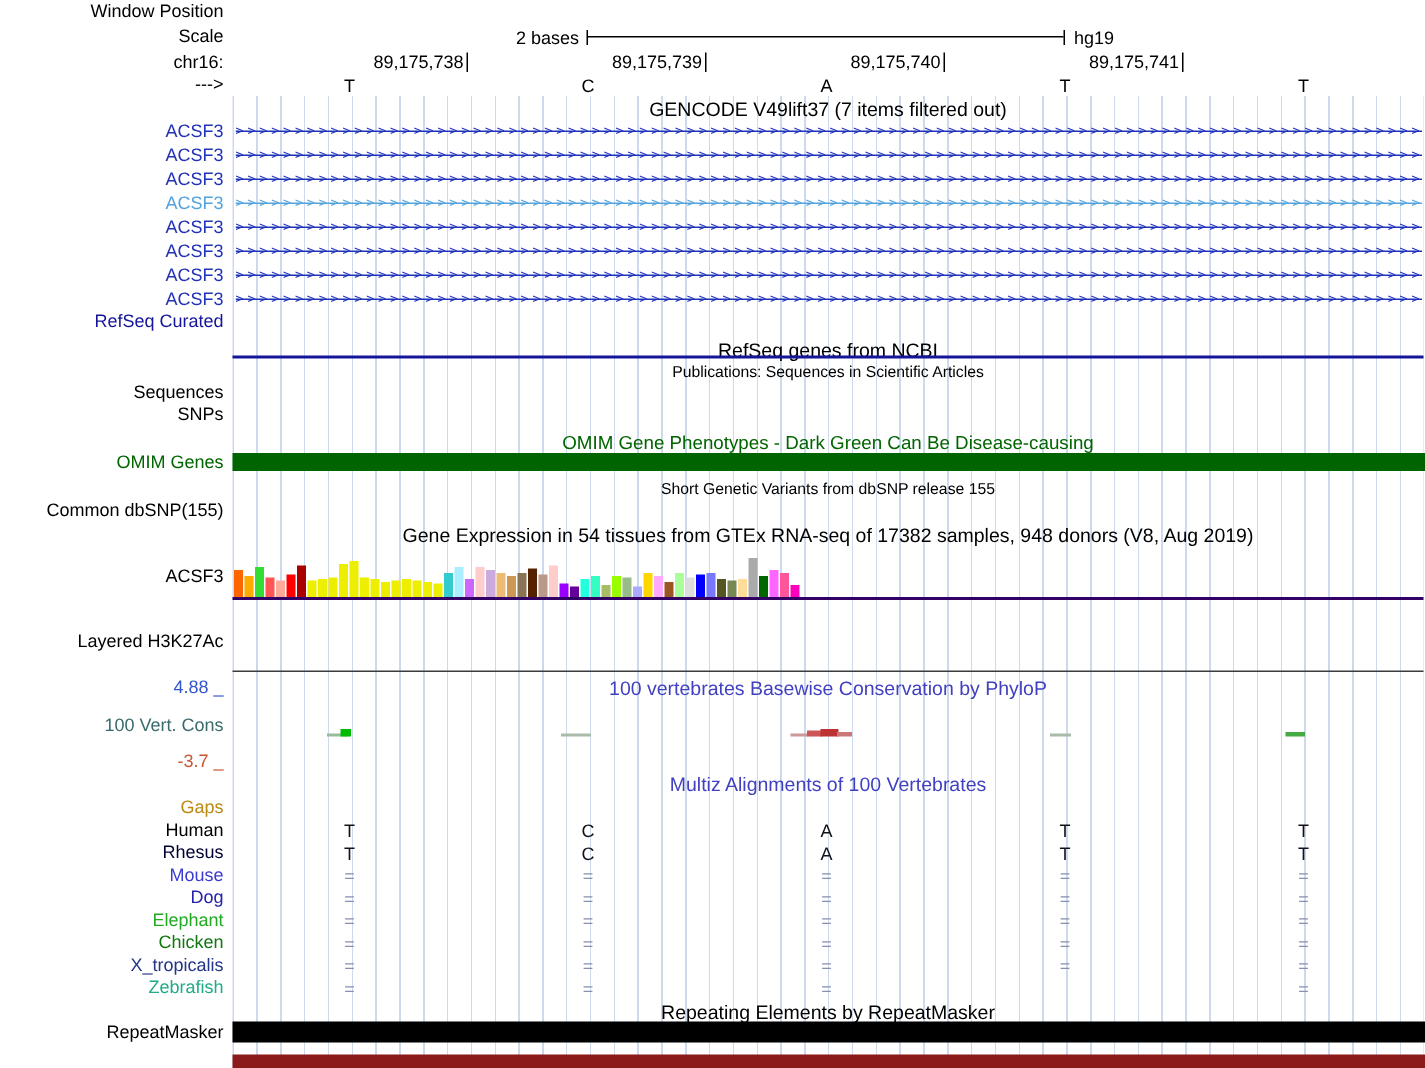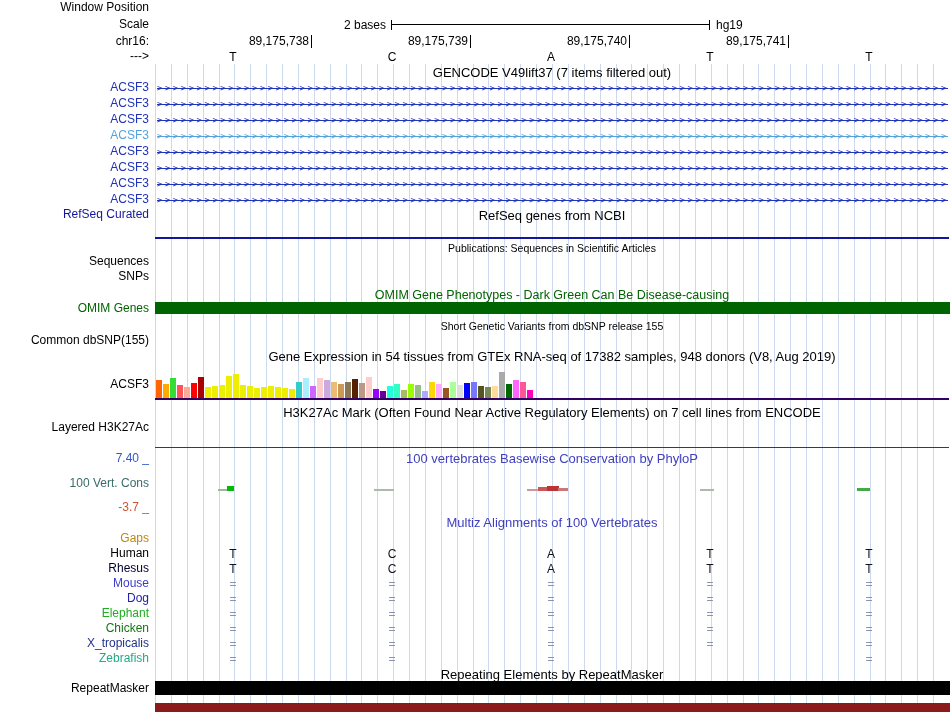--- a/index.html
+++ b/index.html
@@ -75,21 +75,21 @@
       <div class="side" style="top: 145px; color: rgb(34, 51, 187);">ACSF3</div>
       <div class="arrow-line" style="top: 146px; color: rgb(34, 51, 187);">&gt;&gt;&gt;&gt;&gt;&gt;&gt;&gt;&gt;&gt;&gt;&gt;&gt;&gt;&gt;&gt;&gt;&gt;&gt;&gt;&gt;&gt;&gt;&gt;&gt;&gt;&gt;&gt;&gt;&gt;&gt;&gt;&gt;&gt;&gt;&gt;&gt;&gt;&gt;&gt;&gt;&gt;&gt;&gt;&gt;&gt;&gt;&gt;&gt;&gt;&gt;&gt;&gt;&gt;&gt;&gt;&gt;&gt;&gt;&gt;&gt;&gt;&gt;&gt;&gt;&gt;&gt;&gt;&gt;&gt;&gt;&gt;&gt;&gt;&gt;&gt;&gt;&gt;&gt;&gt;&gt;&gt;&gt;&gt;&gt;&gt;&gt;&gt;&gt;&gt;&gt;&gt;&gt;&gt;&gt;&gt;&gt;&gt;&gt;&gt;&gt;&gt;&gt;&gt;&gt;&gt;&gt;&gt;&gt;&gt;&gt;&gt;&gt;&gt;&gt;&gt;&gt;&gt;&gt;&gt;&gt;&gt;&gt;&gt;&gt;&gt;&gt;&gt;&gt;&gt;</div>
       <div class="side" style="top: 161px; color: rgb(34, 51, 187);">ACSF3</div>
       <div class="arrow-line" style="top: 162px; color: rgb(34, 51, 187);">&gt;&gt;&gt;&gt;&gt;&gt;&gt;&gt;&gt;&gt;&gt;&gt;&gt;&gt;&gt;&gt;&gt;&gt;&gt;&gt;&gt;&gt;&gt;&gt;&gt;&gt;&gt;&gt;&gt;&gt;&gt;&gt;&gt;&gt;&gt;&gt;&gt;&gt;&gt;&gt;&gt;&gt;&gt;&gt;&gt;&gt;&gt;&gt;&gt;&gt;&gt;&gt;&gt;&gt;&gt;&gt;&gt;&gt;&gt;&gt;&gt;&gt;&gt;&gt;&gt;&gt;&gt;&gt;&gt;&gt;&gt;&gt;&gt;&gt;&gt;&gt;&gt;&gt;&gt;&gt;&gt;&gt;&gt;&gt;&gt;&gt;&gt;&gt;&gt;&gt;&gt;&gt;&gt;&gt;&gt;&gt;&gt;&gt;&gt;&gt;&gt;&gt;&gt;&gt;&gt;&gt;&gt;&gt;&gt;&gt;&gt;&gt;&gt;&gt;&gt;&gt;&gt;&gt;&gt;&gt;&gt;&gt;&gt;&gt;&gt;&gt;&gt;&gt;&gt;&gt;</div>
       <div class="side" style="top: 177px; color: rgb(34, 51, 187);">ACSF3</div>
       <div class="arrow-line" style="top: 178px; color: rgb(34, 51, 187);">&gt;&gt;&gt;&gt;&gt;&gt;&gt;&gt;&gt;&gt;&gt;&gt;&gt;&gt;&gt;&gt;&gt;&gt;&gt;&gt;&gt;&gt;&gt;&gt;&gt;&gt;&gt;&gt;&gt;&gt;&gt;&gt;&gt;&gt;&gt;&gt;&gt;&gt;&gt;&gt;&gt;&gt;&gt;&gt;&gt;&gt;&gt;&gt;&gt;&gt;&gt;&gt;&gt;&gt;&gt;&gt;&gt;&gt;&gt;&gt;&gt;&gt;&gt;&gt;&gt;&gt;&gt;&gt;&gt;&gt;&gt;&gt;&gt;&gt;&gt;&gt;&gt;&gt;&gt;&gt;&gt;&gt;&gt;&gt;&gt;&gt;&gt;&gt;&gt;&gt;&gt;&gt;&gt;&gt;&gt;&gt;&gt;&gt;&gt;&gt;&gt;&gt;&gt;&gt;&gt;&gt;&gt;&gt;&gt;&gt;&gt;&gt;&gt;&gt;&gt;&gt;&gt;&gt;&gt;&gt;&gt;&gt;&gt;&gt;&gt;&gt;&gt;&gt;&gt;&gt;</div>
       <div class="side" style="top: 193px; color: rgb(34, 51, 187);">ACSF3</div>
       <div class="arrow-line" style="top: 194px; color: rgb(34, 51, 187);">&gt;&gt;&gt;&gt;&gt;&gt;&gt;&gt;&gt;&gt;&gt;&gt;&gt;&gt;&gt;&gt;&gt;&gt;&gt;&gt;&gt;&gt;&gt;&gt;&gt;&gt;&gt;&gt;&gt;&gt;&gt;&gt;&gt;&gt;&gt;&gt;&gt;&gt;&gt;&gt;&gt;&gt;&gt;&gt;&gt;&gt;&gt;&gt;&gt;&gt;&gt;&gt;&gt;&gt;&gt;&gt;&gt;&gt;&gt;&gt;&gt;&gt;&gt;&gt;&gt;&gt;&gt;&gt;&gt;&gt;&gt;&gt;&gt;&gt;&gt;&gt;&gt;&gt;&gt;&gt;&gt;&gt;&gt;&gt;&gt;&gt;&gt;&gt;&gt;&gt;&gt;&gt;&gt;&gt;&gt;&gt;&gt;&gt;&gt;&gt;&gt;&gt;&gt;&gt;&gt;&gt;&gt;&gt;&gt;&gt;&gt;&gt;&gt;&gt;&gt;&gt;&gt;&gt;&gt;&gt;&gt;&gt;&gt;&gt;&gt;&gt;&gt;&gt;&gt;&gt;</div>
     </div>
 
-  <div class="title" style="top:209px">RefSeq genes from NCBI</div>
+  <div class="title" style="top:227px">RefSeq genes from NCBI</div>
   <div class="side" style="top: 208px; color: rgb(21, 21, 155);">RefSeq Curated</div>
   <div id="refseq-line" style="background: rgb(21, 21, 155);"></div>
 
   <div class="title small" style="top:241px">Publications: Sequences in Scientific Articles</div>
   <div class="side" style="top:255px">Sequences</div>
   <div class="side" style="top:270px">SNPs</div>
 
   <div class="title" style="top: 288px; font-size: 12.5px; color: rgb(0, 100, 0);">OMIM Gene Phenotypes - Dark Green Can Be Disease-causing</div>
   <div class="side" style="top: 302px; color: rgb(0, 100, 0);">OMIM Genes</div>
   <div id="omim-bar" style="background: rgb(0, 100, 0);"></div>
@@ -150,26 +150,25 @@
       <div class="gtex-bar" style="left: 329px; height: 11px; background: rgb(119, 136, 85);"></div>
       <div class="gtex-bar" style="left: 336px; height: 12px; background: rgb(255, 221, 153);"></div>
       <div class="gtex-bar" style="left: 343px; height: 26px; background: rgb(170, 170, 170);"></div>
       <div class="gtex-bar" style="left: 350px; height: 14px; background: rgb(0, 102, 0);"></div>
       <div class="gtex-bar" style="left: 357px; height: 18px; background: rgb(255, 102, 255);"></div>
       <div class="gtex-bar" style="left: 364px; height: 16px; background: rgb(255, 85, 153);"></div>
       <div class="gtex-bar" style="left: 371px; height: 8px; background: rgb(255, 0, 187);"></div>
     </div>
   <div id="gtex-line" style="background: rgb(51, 0, 102);"></div>
 
-  <div class="title" style="top:406px">H3K27Ac Mark (Often Found Near Active Regulatory Elements) on 7 cell lines from ENCODE</div>
   <div class="side" style="top:421px">Layered H3K27Ac</div>
   <div id="h3k27ac-baseline"></div>
 
   <div class="title" style="top: 452px; color: rgb(64, 64, 192);">100 vertebrates Basewise Conservation by PhyloP</div>
-  <div class="side" style="top: 452px; color: rgb(51, 85, 204);">7.40 _</div>
+  <div class="side" style="top: 452px; color: rgb(51, 85, 204);">4.88 _</div>
   <div class="side" style="top: 477px; color: rgb(58, 107, 107); padding-left: 31px;">100 Vert. Cons</div>
   <div class="side" style="top: 501px; color: rgb(204, 85, 51);">-3.7 _</div>
   <div id="cons-marks">
       <div class="cons-mark" style="left: 63px; width: 14px; height: 2px; top: 19px; background: rgb(153, 187, 153);"></div>
       <div class="cons-mark" style="left: 72px; width: 7px; height: 5px; top: 16px; background: rgb(0, 187, 0);"></div>
       <div class="cons-mark" style="left: 219px; width: 20px; height: 2px; top: 19px; background: rgb(170, 187, 170);"></div>
       <div class="cons-mark" style="left: 372px; width: 12px; height: 2px; top: 19px; background: rgb(204, 153, 153);"></div>
       <div class="cons-mark" style="left: 383px; width: 10px; height: 4px; top: 17px; background: rgb(204, 85, 85);"></div>
       <div class="cons-mark" style="left: 392px; width: 12px; height: 5px; top: 16px; background: rgb(187, 51, 51);"></div>
       <div class="cons-mark" style="left: 403px; width: 10px; height: 3px; top: 18px; background: rgb(204, 119, 119);"></div>

